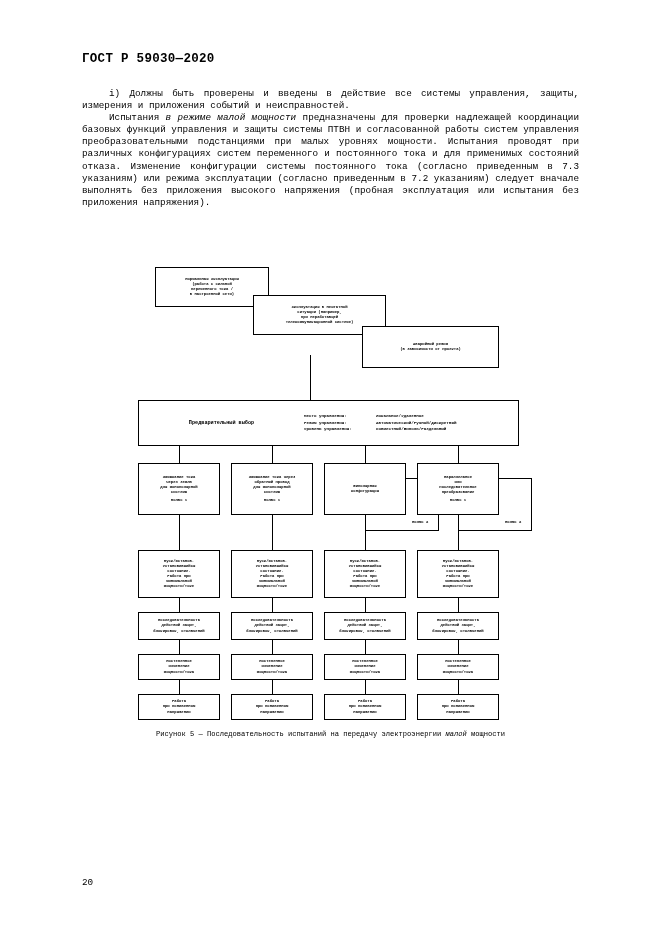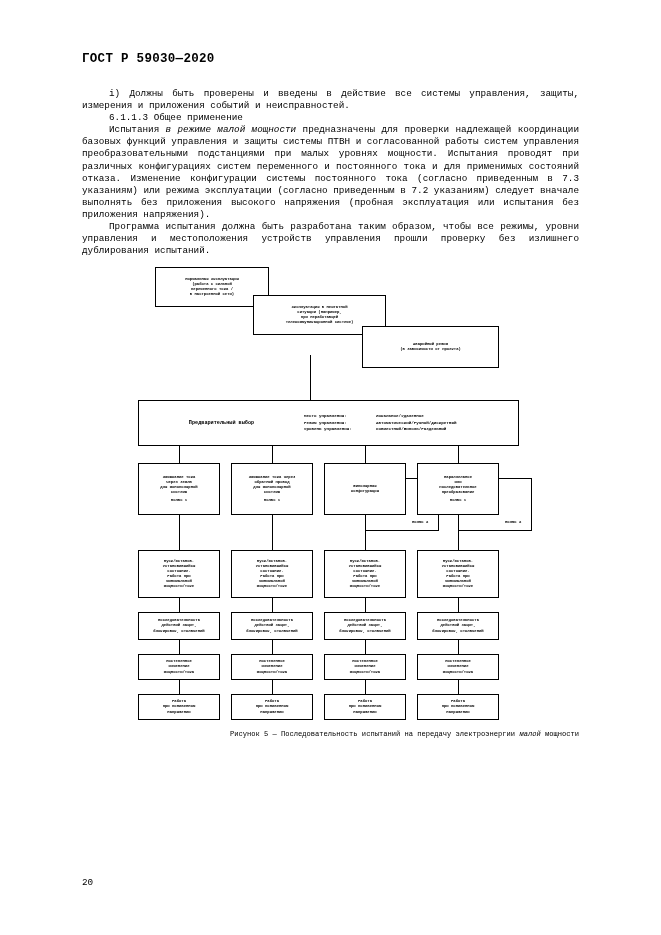--- a/index.html
+++ b/index.html
@@ -105,21 +105,21 @@
   .preselect-row { display: flex; }
   .pr-key { width: 72px; }
   .pr-val { }
   .polus-line { font-size: 3.9px; font-weight: bold; margin-top: 2.5px; }
 
   .fig-caption {
     position: absolute;
     left: 82px;
     top: 730px;
     width: 497px;
-    text-align: right;
+    text-align: center;
     font-size: 7.1px;
     line-height: 9px;
   }
   .lower {
     position: absolute;
     left: 82px;
     top: 758px;
     width: 497px;
   }
   .sec-head {
@@ -140,25 +140,23 @@
 </style>
 </head>
 <body>
 
 <div class="page">
 
   <div class="content">
     <div class="doc-header">ГОСТ Р 59030—2020</div>
 
     <p class="body-text">i) Должны быть проверены и введены в действие все системы управления, защиты, измерения и приложения событий и неисправностей.</p>
-    <p class="body-text">6.1.1.3  Общее применение</p>
     <p class="body-text">
       <span>Испытания </span><span class="it">в режиме малой мощности</span><span> предназначены для проверки надлежащей координации базовых функций управления и защиты системы ПТВН и согласованной работы систем управления преобразовательными подстанциями при малых уровнях мощности. Испытания проводят при различных конфигурациях систем переменного и постоянного тока и для применимых состояний отказа. Изменение конфигурации системы постоянного тока (согласно приведенным в 7.3 указаниям) или режима эксплуатации (согласно приведенным в 7.2 указаниям) следует вначале выполнять без приложения высокого напряжения (пробная эксплуатация или испытания без приложения напряжения).</span>
     </p>
-    <p class="body-text">Программа испытания должна быть разработана таким образом, чтобы все режимы, уровни управления и местоположения устройств управления прошли проверку без излишнего дублирования испытаний.</p>
   </div>
 
   <div class="figure">
 
     <div class="fig-line" style="left:228px; top:44px; width:1.4px; height:28px;"></div>
     <div class="fig-line" style="left:333px; top:70px; width:1.4px; height:22px;"></div>
     <div class="fig-line" style="left:228px; top:93px; width:1.4px; height:62px;"></div>
 
     <div class="fig-box" style="left:73px; top:5px; width:114px; height:40px;">
       <span>Нормальная эксплуатация</span>

